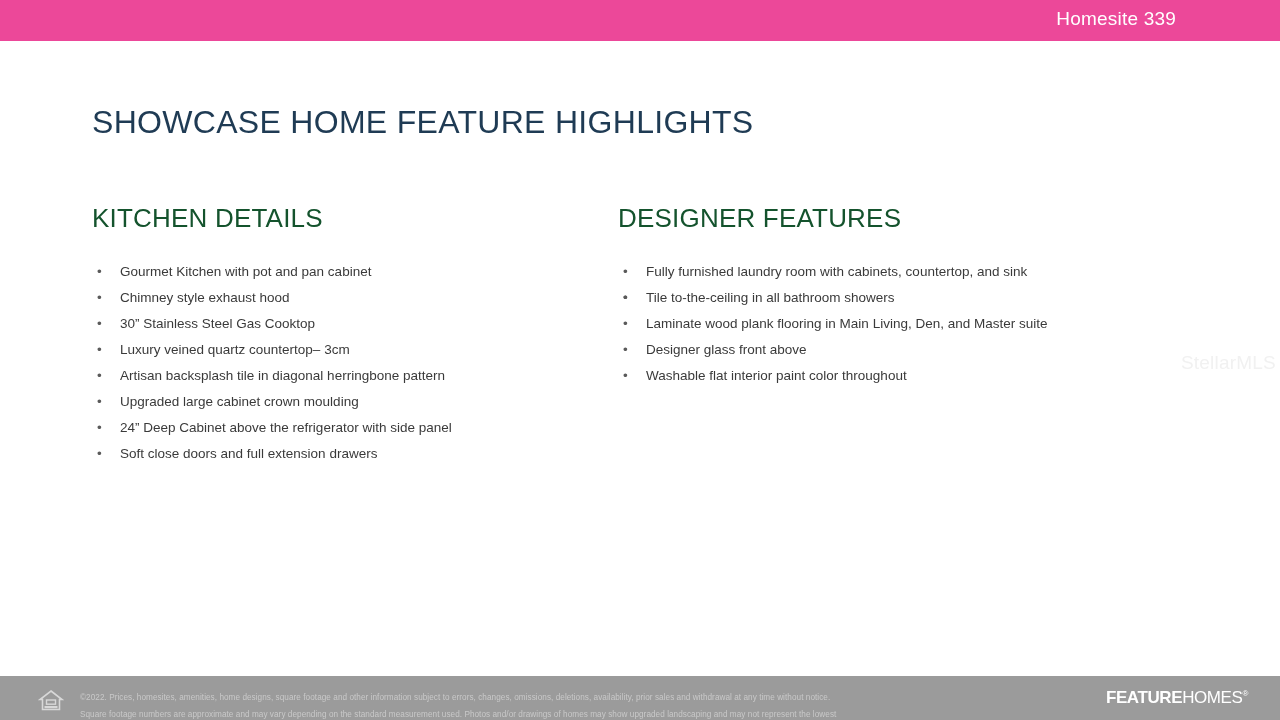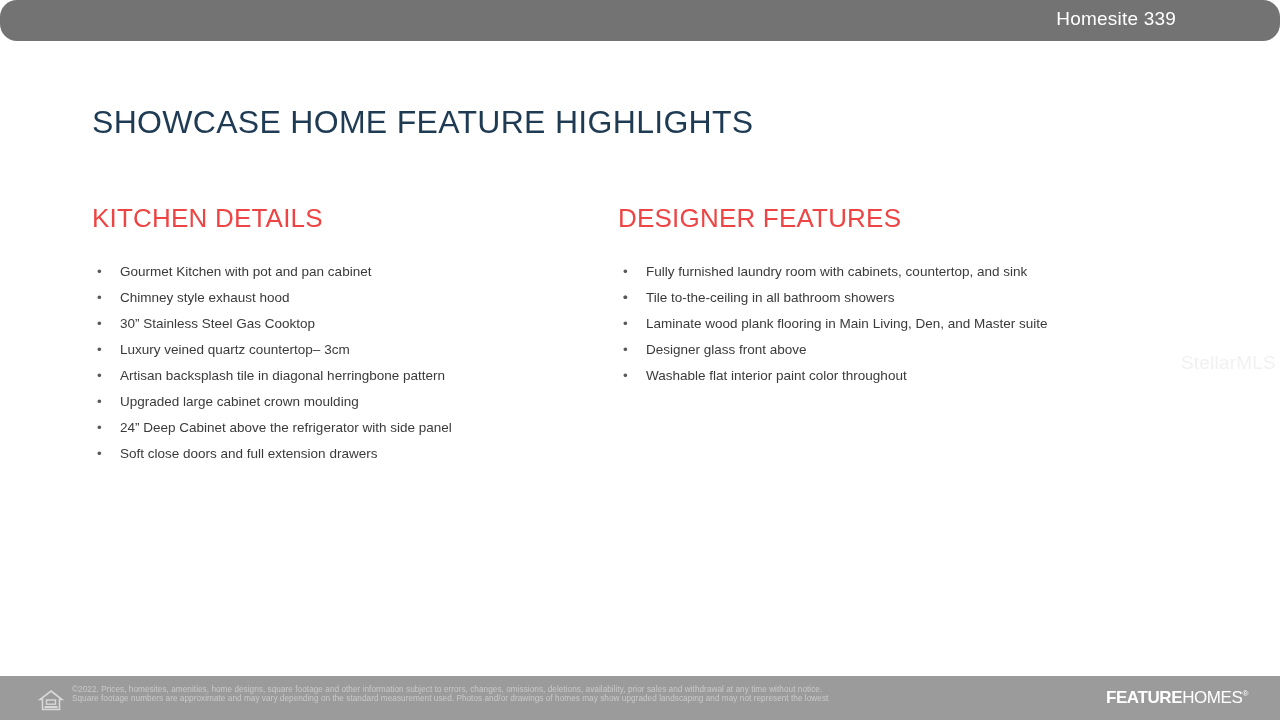--- a/index.html
+++ b/index.html
@@ -16,22 +16,21 @@
     position: relative;
   }
 
   
   .header-bar {
     position: absolute;
     top: 0;
     left: 0;
     width: 1280px;
     height: 41px;
-    background: #737373;
-    border-radius: 17px;
+    background: #ec4899;
   }
   .header-title {
     position: absolute;
     right: 104px;
     top: 8px;
     color: #ffffff;
     font-size: 19px;
     font-weight: 400;
     letter-spacing: 0.2px;
     white-space: nowrap;
@@ -51,21 +50,21 @@
 
   
   .column {
     position: absolute;
     top: 203px;
   }
   .column-left  { left: 92px;  width: 500px; }
   .column-right { left: 618px; width: 560px; }
 
   .column-heading {
-    color: #ef4444;
+    color: #14532d;
     font-size: 26px;
     font-weight: 400;
     letter-spacing: 0.2px;
     margin: 0 0 30px 0;
     white-space: nowrap;
   }
 
   .bullet-list {
     list-style: none;
     margin: 0;
@@ -121,21 +120,21 @@
   .footer-legal {
     position: absolute;
     left: 72px;
     top: 685px;
     width: 1010px;
     color: #c9c9c9;
     font-size: 8.2px;
     line-height: 9.4px;
     letter-spacing: 0.05px;
   }
-  .footer-legal p { margin: 0; }
+  .footer-legal p { margin: 8px; }
 
   .footer-logo {
     position: absolute;
     right: 32px;
     top: 688px;
     color: #ffffff;
     font-size: 17px;
     letter-spacing: -0.4px;
     white-space: nowrap;
   }

